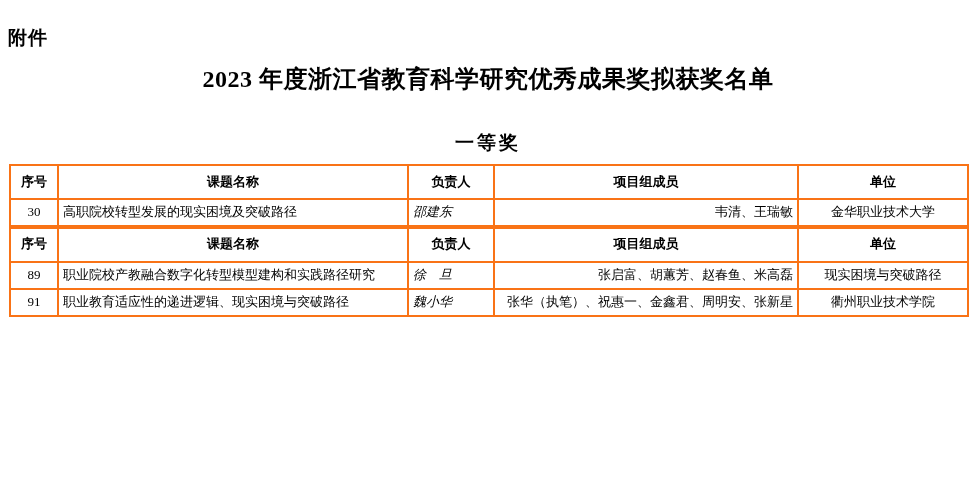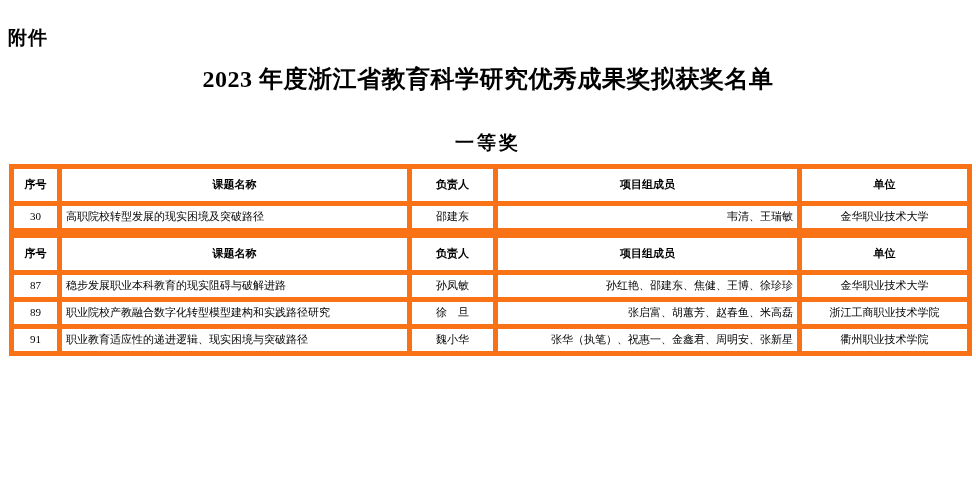--- a/index.html
+++ b/index.html
@@ -47,40 +47,40 @@
   .sec2-title { padding-top: 13px; padding-bottom: 8px; }
 
   table.award-table {
     border-collapse: collapse;
     width: 958px;
     margin: 0 9px;
     table-layout: fixed;
   }
   table.award-table th,
   table.award-table td {
-    border: 5px solid #f97316;
-    font-size: 11px;
+    border: 2px solid #f97316;
+    font-size: 13px;
     padding: 3px 4px;
     line-height: 1.45;
     vertical-align: middle;
   }
   table.award-table th {
     text-align: center;
     font-weight: bold;
     height: 26px;
   }
   col.c-no     { width: 48px; }
   col.c-name   { width: 350px; }
   col.c-leader { width: 86px; }
   col.c-members{ width: 304px; }
   col.c-unit   { width: 170px; }
 
   td.no      { text-align: center; }
   td.name    { text-align: left; padding-left: 6px; }
-  td.leader  { text-align: center; letter-spacing: 0px; }
+  td.leader  { text-align: left; letter-spacing: 0px; font-style: italic; }
   td.members { text-align: right; padding-left: 6px; }
   td.unit    { text-align: center; }
 </style>
 </head>
 <body>
 
 <div class="page">
 
   <div class="attachment-label">附件</div>
 
@@ -129,32 +129,25 @@
       <tr>
         <th>序号</th>
         <th>课题名称</th>
         <th>负责人</th>
         <th>项目组成员</th>
         <th>单位</th>
       </tr>
     </thead>
     <tbody>
       <tr>
-        <td class="no">87</td>
-        <td class="name">稳步发展职业本科教育的现实阻碍与破解进路</td>
-        <td class="leader">孙凤敏</td>
-        <td class="members">孙红艳、邵建东、焦健、王博、徐珍珍</td>
-        <td class="unit">金华职业技术大学</td>
-      </tr>
-      <tr>
         <td class="no">89</td>
         <td class="name">职业院校产教融合数字化转型模型建构和实践路径研究</td>
         <td class="leader">徐　旦</td>
         <td class="members">张启富、胡蕙芳、赵春鱼、米高磊</td>
-        <td class="unit">浙江工商职业技术学院</td>
+        <td class="unit">现实困境与突破路径</td>
       </tr>
       <tr>
         <td class="no">91</td>
         <td class="name">职业教育适应性的递进逻辑、现实困境与突破路径</td>
         <td class="leader">魏小华</td>
         <td class="members">张华（执笔）、祝惠一、金鑫君、周明安、张新星</td>
         <td class="unit">衢州职业技术学院</td>
       </tr>
     </tbody>
   </table>

